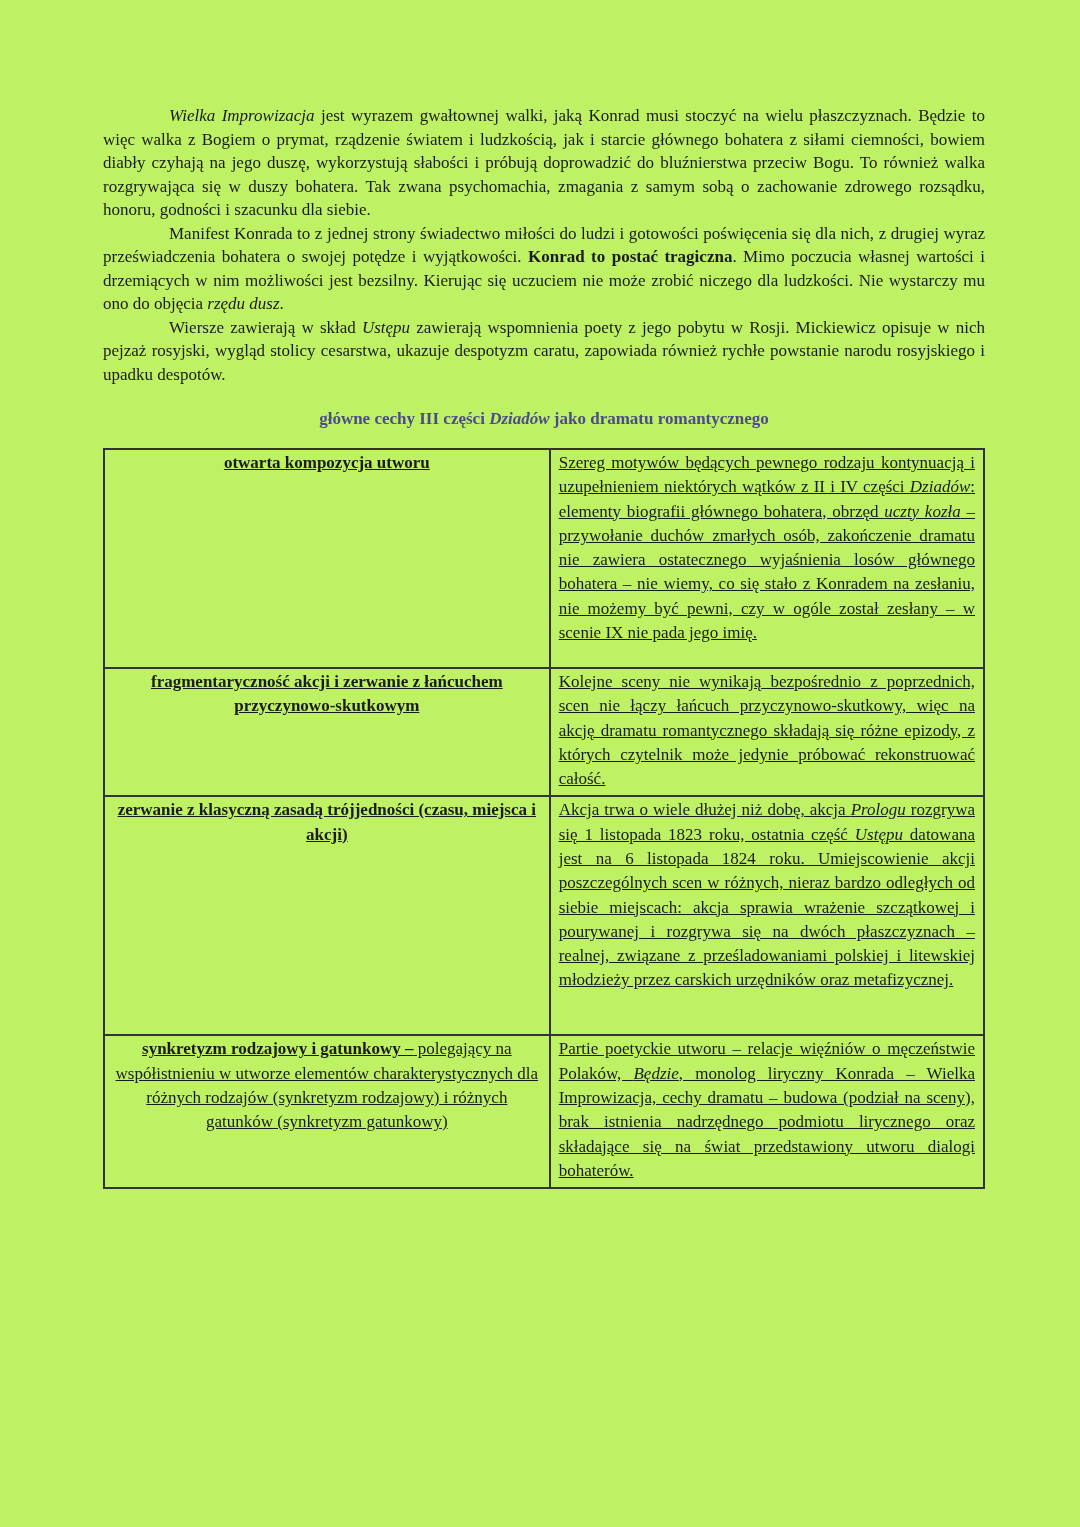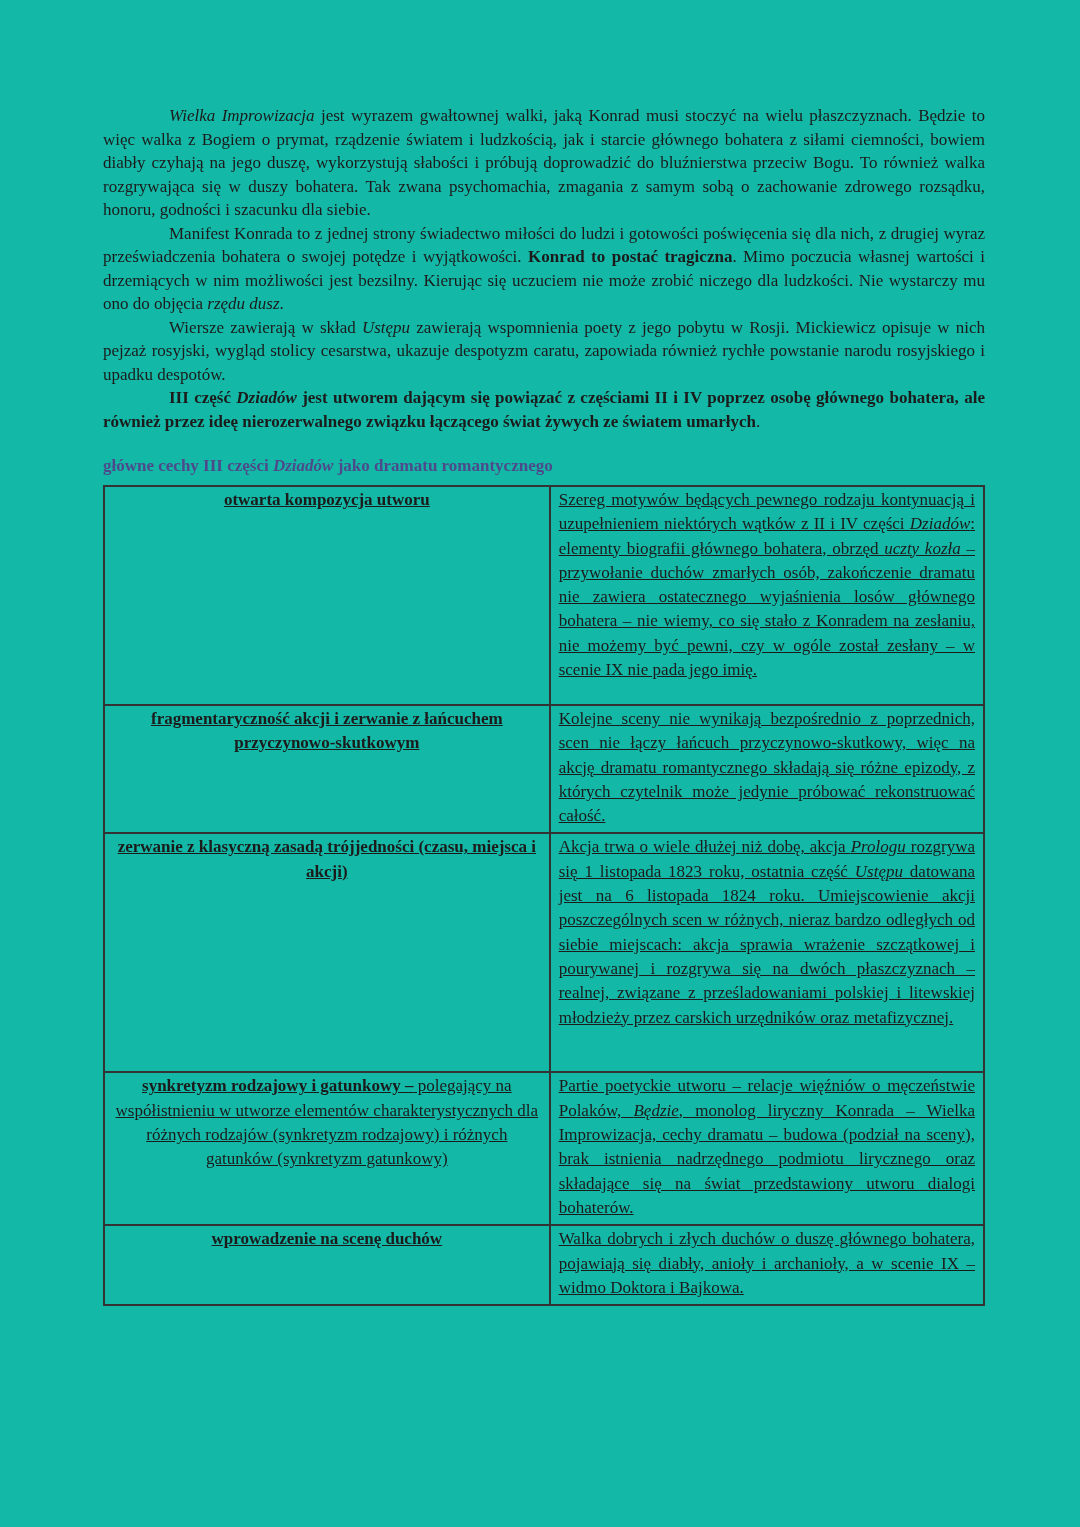--- a/index.html
+++ b/index.html
@@ -1,39 +1,39 @@
 <!DOCTYPE html>
 <html lang="pl"><head>
 <meta charset="utf-8">
 <style>
   html,body{margin:0;padding:0;background:#e9e9e9;}
   .page{
     width:1080px;
     height:1527px;
     margin:0 auto;
     box-sizing:border-box;
-    background:#14b8a6;
+    background:#bef264;
     padding:104px 95px 40px 103px;
     font-family:"Liberation Serif","DejaVu Serif",serif;
     font-size:17px;
     line-height:1.385;
     color:#1b1b1b;
     overflow:hidden;
   }
   .para{
     margin:0;
     text-align:justify;
     text-indent:66px;
   }
   .b{font-weight:bold;}
   .i{font-style:italic;}
   .table-title{
-    text-align:left;
+    text-align:center;
     font-weight:bold;
-    margin:21px 0 7px 0;
+    margin:21px 0 17px 0;
   }
   table.features{
     width:100%;
     border-collapse:collapse;
     table-layout:fixed;
   }
   table.features td{
     border:2px solid #333333;
     vertical-align:top;
     padding:1px 8px 4px 8px;
@@ -56,21 +56,20 @@
   .features tr:nth-child(5) td{height:72px;}
 </style>
 </head>
 <body>
 
 <div class="page">
   <div>
       <p class="para"><span class="i">Wielka Improwizacja</span><span> jest wyrazem gwałtownej walki, jaką Konrad musi stoczyć na wielu płaszczyznach. Będzie to więc walka z Bogiem o prymat, rządzenie światem i ludzkością, jak i starcie głównego bohatera z siłami ciemności, bowiem diabły czyhają na jego duszę, wykorzystują słabości i próbują doprowadzić do bluźnierstwa przeciw Bogu. To również walka rozgrywająca się w duszy bohatera. Tak zwana psychomachia, zmagania z samym sobą o zachowanie zdrowego rozsądku, honoru, godności i szacunku dla siebie.</span></p>
       <p class="para"><span>Manifest Konrada to z jednej strony świadectwo miłości do ludzi i gotowości poświęcenia się dla nich, z drugiej wyraz przeświadczenia bohatera o swojej potędze i wyjątkowości. </span><span class="b">Konrad to postać tragiczna</span><span>. Mimo poczucia własnej wartości i drzemiących w nim możliwości jest bezsilny. Kierując się uczuciem nie może zrobić niczego dla ludzkości. Nie wystarczy mu ono do objęcia </span><span class="i">rzędu dusz</span><span>.</span></p>
       <p class="para"><span>Wiersze zawierają w skład </span><span class="i">Ustępu</span><span> zawierają wspomnienia poety z jego pobytu w Rosji. Mickiewicz opisuje w nich pejzaż rosyjski, wygląd stolicy cesarstwa, ukazuje despotyzm caratu, zapowiada również rychłe powstanie narodu rosyjskiego i upadku despotów.</span></p>
-      <p class="para"><span class="b">III część </span><span class="b i">Dziadów</span><span class="b"> jest utworem dającym się powiązać z częściami II i IV poprzez osobę głównego bohatera, ale również przez ideę nierozerwalnego związku łączącego świat żywych ze światem umarłych</span><span>.</span></p>
     </div>
 
   <div class="table-title" style="color: rgb(77, 74, 140);"><span class="b">główne cechy III części </span><span class="b i">Dziadów</span><span class="b"> jako dramatu romantycznego</span></div>
 
   <table class="features">
     <tbody>
         <tr>
           <td class="feature-cell"><span class="b">otwarta kompozycja utworu</span></td>
           <td class="description-cell"><span>Szereg motywów będących pewnego rodzaju kontynuacją i uzupełnieniem niektórych wątków z II i IV części </span><span class="i">Dziadów</span><span>: elementy biografii głównego bohatera, obrzęd </span><span class="i">uczty kozła</span><span> – przywołanie duchów zmarłych osób, zakończenie dramatu nie zawiera ostatecznego wyjaśnienia losów głównego bohatera – nie wiemy, co się stało z Konradem na zesłaniu, nie możemy być pewni, czy w ogóle został zesłany – w scenie IX nie pada jego imię.</span></td>
         </tr>
@@ -79,19 +78,15 @@
           <td class="description-cell"><span>Kolejne sceny nie wynikają bezpośrednio z poprzednich, scen nie łączy łańcuch przyczynowo-skutkowy, więc na akcję dramatu romantycznego składają się różne epizody, z których czytelnik może jedynie próbować rekonstruować całość.</span></td>
         </tr>
         <tr>
           <td class="feature-cell"><span class="b">zerwanie z klasyczną zasadą trójjedności (czasu, miejsca i akcji)</span></td>
           <td class="description-cell"><span>Akcja trwa o wiele dłużej niż dobę, akcja </span><span class="i">Prologu</span><span> rozgrywa się 1 listopada 1823 roku, ostatnia część </span><span class="i">Ustępu</span><span> datowana jest na 6 listopada 1824 roku. Umiejscowienie akcji poszczególnych scen w różnych, nieraz bardzo odległych od siebie miejscach: akcja sprawia wrażenie szczątkowej i pourywanej i rozgrywa się na dwóch płaszczyznach – realnej, związane z prześladowaniami polskiej i litewskiej młodzieży przez carskich urzędników oraz metafizycznej.</span></td>
         </tr>
         <tr>
           <td class="feature-cell"><span class="b">synkretyzm rodzajowy i gatunkowy –</span><span> polegający na współistnieniu w utworze elementów charakterystycznych dla różnych rodzajów (synkretyzm rodzajowy) i różnych gatunków (synkretyzm gatunkowy)</span></td>
           <td class="description-cell"><span>Partie poetyckie utworu – relacje więźniów o męczeństwie Polaków, </span><span class="i">Będzie</span><span>, monolog liryczny Konrada – Wielka Improwizacja, cechy dramatu – budowa (podział na sceny), brak istnienia nadrzędnego podmiotu lirycznego oraz składające się na świat przedstawiony utworu dialogi bohaterów.</span></td>
         </tr>
-        <tr>
-          <td class="feature-cell"><span class="b">wprowadzenie na scenę duchów</span></td>
-          <td class="description-cell"><span>Walka dobrych i złych duchów o duszę głównego bohatera, pojawiają się diabły, anioły i archanioły, a w scenie IX – widmo Doktora i Bajkowa.</span></td>
-        </tr>
       </tbody>
   </table>
 </div>
 
 </body></html>

